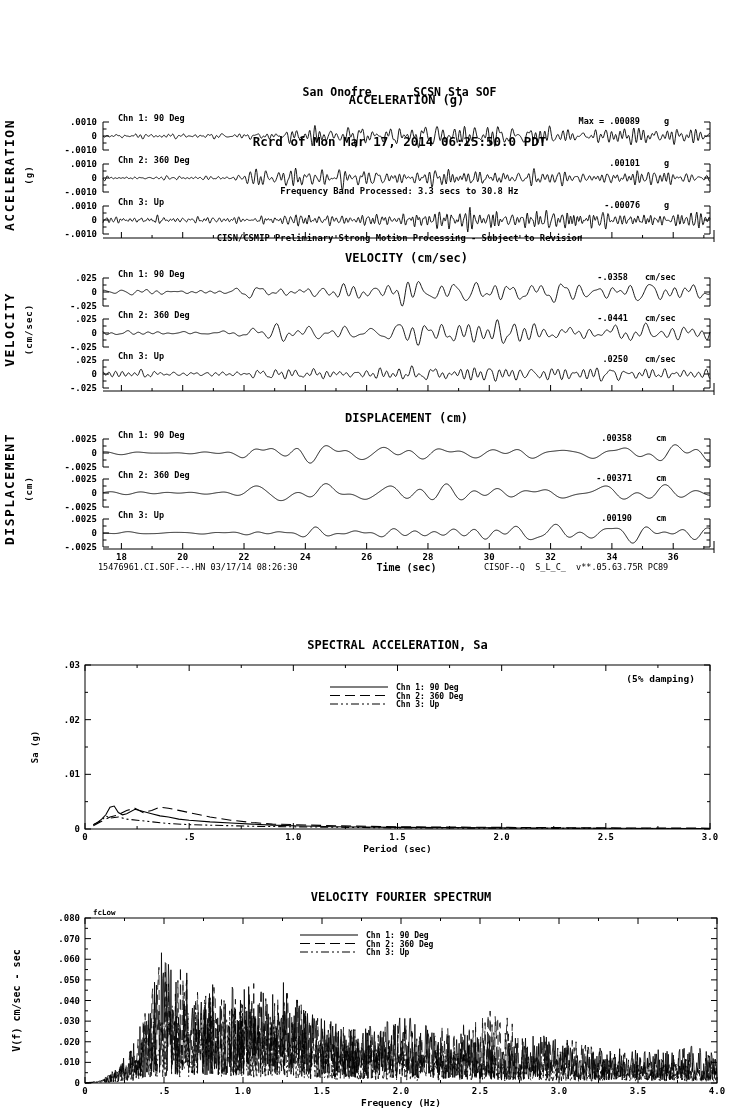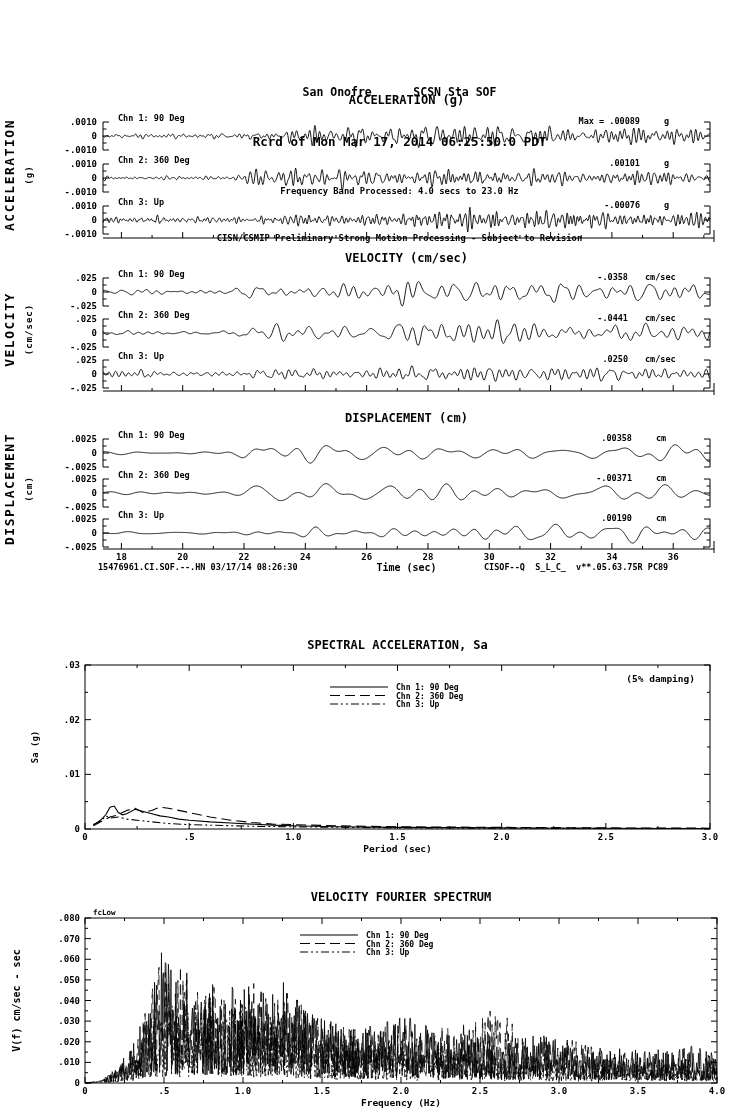--- a/index.html
+++ b/index.html
@@ -3,35 +3,35 @@
 <meta charset="utf-8">
 <style>
   html,body{margin:0;padding:0;background:#fff;}
   body{font-family:"DejaVu Sans Mono",monospace;color:#000;}
   #page{position:relative;width:739px;height:1115px;background:#ffffff;overflow:hidden;}
   .hdr{position:absolute;left:60px;top:49px;width:679px;text-align:center;font-weight:bold;white-space:pre;}
   .hdr .l1{font-size:11.5px;line-height:11px;}
   .hdr .l2{font-size:12.5px;line-height:12px;}
   .hdr .l3{font-size:8.8px;line-height:9px;margin-top:1px;}
   .hdr .l4{font-size:8.8px;line-height:9px;}
-  .foot{position:absolute;top:562px;font-size:8.5px;font-weight:bold;white-space:pre;}
+  .foot{position:absolute;top:562px;font-size:8.5px;font-weight:normal;white-space:pre;}
   #foot-left{left:98px;}
   #foot-right{left:484px;text-align:center;}
   svg{position:absolute;left:0;top:0;}
   svg text{font-family:"DejaVu Sans Mono",monospace;font-weight:bold;fill:#000;}
   svg path,svg line,svg rect,svg polyline{stroke:#000;fill:none;}
 </style>
 </head>
 <body>
 <div id="page">
 
   <div class="hdr">
     <div class="l1">San Onofre      SCSN Sta SOF</div>
     <div class="l2">Rcrd of Mon Mar 17, 2014 06:25:50.0 PDT</div>
-    <div class="l3">Frequency Band Processed: 4.0 secs to 23.0 Hz</div>
+    <div class="l3">Frequency Band Processed: 3.3 secs to 30.8 Hz</div>
     <div class="l4">CISN/CSMIP Preliminary Strong Motion Processing - Subject to Revision</div>
   </div>
 
   <svg id="plot" width="739" height="1115" viewBox="0 0 739 1115">
       <text x="406.5" y="104" font-size="12" text-anchor="middle">ACCELERATION (g)</text>
       <text x="14" y="175" font-size="13" text-anchor="middle" transform="rotate(-90 14 175)" letter-spacing="1.5">ACCELERATION</text>
       <text x="32" y="175" font-size="9" text-anchor="middle" transform="rotate(-90 32 175)" letter-spacing="1">(g)</text>
       <line x1="103" y1="122" x2="103" y2="150" stroke-width="1"></line>
       <line x1="103" y1="122" x2="109" y2="122" stroke-width="1"></line>
       <line x1="103" y1="129" x2="106.5" y2="129" stroke-width="1"></line>

